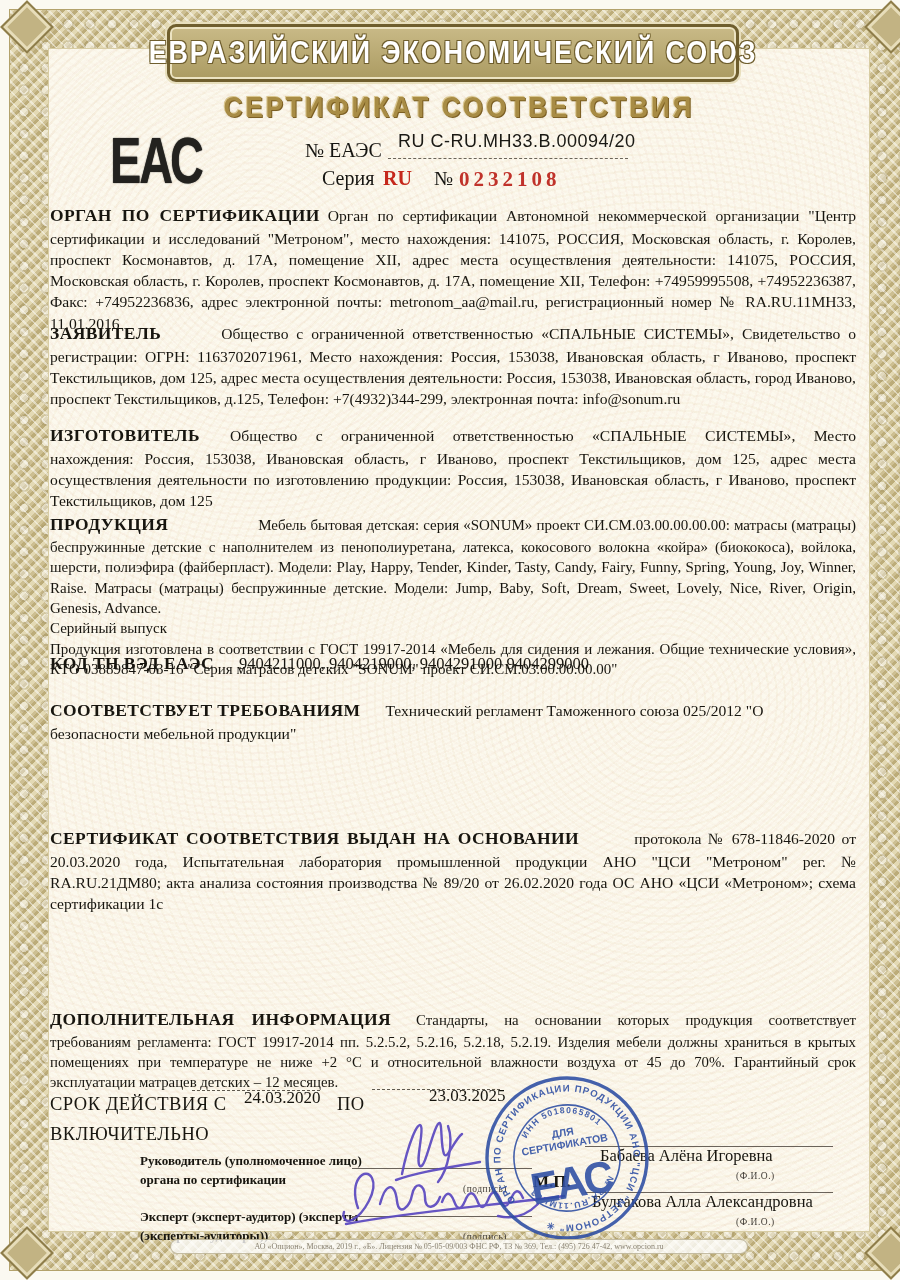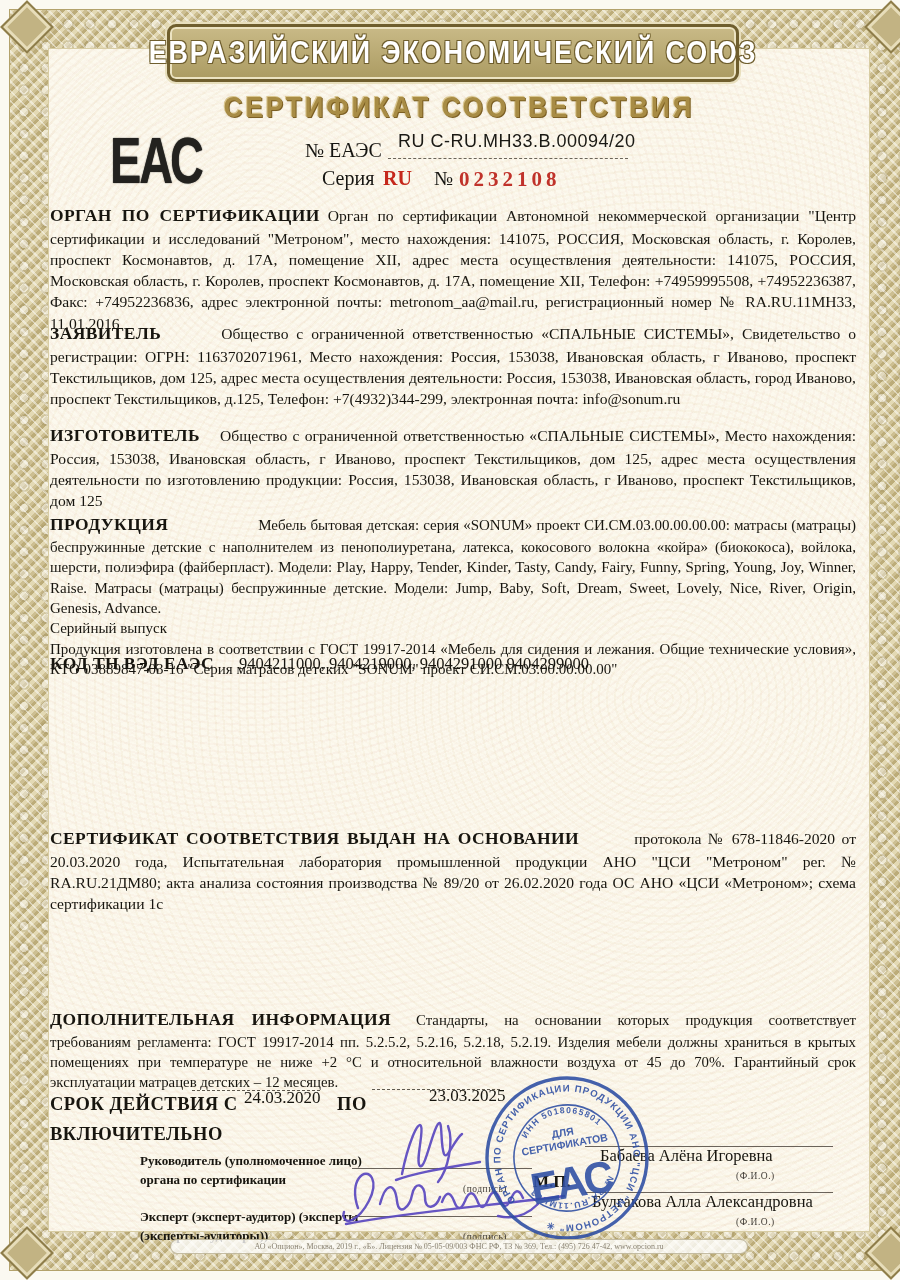--- a/index.html
+++ b/index.html
@@ -51,25 +51,25 @@
   .series-label{position:absolute;left:322px;}
   .series-ru{position:absolute;left:383px;color:#c5271b;font-weight:bold;}
   .series-no{position:absolute;left:434px;}
   .series-num{position:absolute;left:459px;color:#c0322a;font-weight:bold;letter-spacing:4px;font-size:21px;}
 
   
   .sec{position:absolute;left:50px;width:806px;z-index:4;font-size:15.6px;line-height:1.36;
     text-align:justify;color:#17150f;}
   .sec .lbl{font-weight:bold;font-size:17.5px;letter-spacing:.4px;}
   .sec p{margin:0;}
-  .g8{margin-right:8px}.g25{margin-right:25px}.g30{margin-right:20px}
+  .g8{margin-right:8px}.g25{margin-right:25px}.g30{margin-right:30px}
   .g55{margin-right:55px}.g60{margin-right:60px}.g90{margin-right:90px}
 
   
-  .val{position:absolute;z-index:4;font-weight:bold;font-size:18.5px;color:#17150f;letter-spacing:.5px;}
+  .val{position:absolute;z-index:4;font-weight:normal;font-size:18.5px;color:#17150f;letter-spacing:.5px;}
   .vdate{position:absolute;z-index:4;font-size:17px;color:#17150f;margin-left:44px;}
   .vline{position:absolute;z-index:4;border-bottom:1.6px dashed #5f594e;}
 
   
   .role{position:absolute;z-index:4;font-weight:bold;font-size:13px;line-height:1.45;color:#17150f;}
   .sig-line{position:absolute;z-index:4;border-bottom:1.3px solid rgba(70,63,55,.8);}
   .cap{position:absolute;z-index:4;font-size:9.5px;color:#45403a;letter-spacing:.5px;margin-left:48px;}
   .fio{position:absolute;z-index:4;font-size:16.5px;color:#17150f;}
   .mp{position:absolute;left:533px;top:1172px;z-index:4;font-weight:bold;font-size:17px;color:#17150f;}
   .sig-svg{position:absolute;z-index:6;}
@@ -128,20 +128,23 @@
   <div class="sec" style="top:513px;font-size:15px">
     <p><span class="lbl g90">ПРОДУКЦИЯ</span><span>Мебель бытовая детская: серия «SONUM» проект СИ.СМ.03.00.00.00.00: матрасы (матрацы) беспружинные детские с наполнителем из пенополиуретана, латекса, кокосового волокна «койра» (биококоса), войлока, шерсти, полиэфира (файберпласт). Модели: Play, Happy, Tender, Kinder, Tasty, Candy, Fairy, Funny, Spring, Young, Joy, Winner, Raise. Матрасы (матрацы) беспружинные детские. Модели: Jump, Baby, Soft, Dream, Sweet, Lovely, Nice, River, Origin, Genesis, Advance.</span></p>
     <p style="text-align:left">Серийный выпуск</p>
     <p>Продукция изготовлена в соответствии с  ГОСТ 19917-2014 «Мебель для сидения и лежания. Общие технические условия», КТО 03889847-03-16 "Серия матрасов детских "SONUM" проект СИ.СМ.03.00.00.00.00"</p>
   </div>
 
   <div class="sec" style="top:652px">
     <p style="text-align:left"><span class="lbl g25">КОД ТН ВЭД ЕАЭС</span><span style="font-size:16.5px">9404211000, 9404219000, 9404291000 9404299000</span></p>
   </div>
 
+  <div class="sec" style="top:699px">
+    <p style="text-align:left"><span class="lbl g25">СООТВЕТСТВУЕТ ТРЕБОВАНИЯМ</span><span>Технический регламент Таможенного союза  025/2012 "О безопасности мебельной продукции"</span></p>
+  </div>
 
   <div class="sec" style="top:827px">
     <p><span class="lbl g55">СЕРТИФИКАТ СООТВЕТСТВИЯ  ВЫДАН НА ОСНОВАНИИ</span><span>протокола  №  678-11846-2020  от 20.03.2020 года, Испытательная лаборатория промышленной продукции АНО "ЦСИ "Метроном" рег. № RA.RU.21ДМ80; акта анализа состояния производства №  89/20 от 26.02.2020 года  ОС АНО «ЦСИ «Метроном»;  схема сертификации 1с</span></p>
   </div>
 
   <div class="sec" style="top:1008px;font-size:14.8px">
     <p><span class="lbl g25">ДОПОЛНИТЕЛЬНАЯ ИНФОРМАЦИЯ</span><span>Стандарты, на основании которых продукция соответствует требованиям регламента: ГОСТ 19917-2014 пп. 5.2.5.2, 5.2.16, 5.2.18, 5.2.19. Изделия мебели должны храниться в крытых помещениях при температуре не ниже +2 °С и относительной влажности воздуха от 45 до 70%. Гарантийный срок эксплуатации матрацев детских – 12 месяцев.</span></p>
   </div>
 
   <span class="val" style="left:50px;top:1094px">СРОК ДЕЙСТВИЯ С</span>

